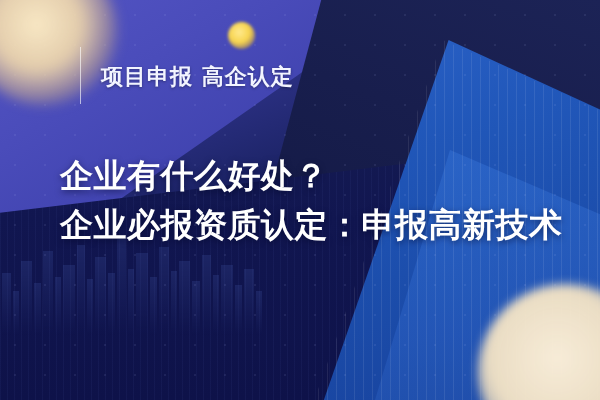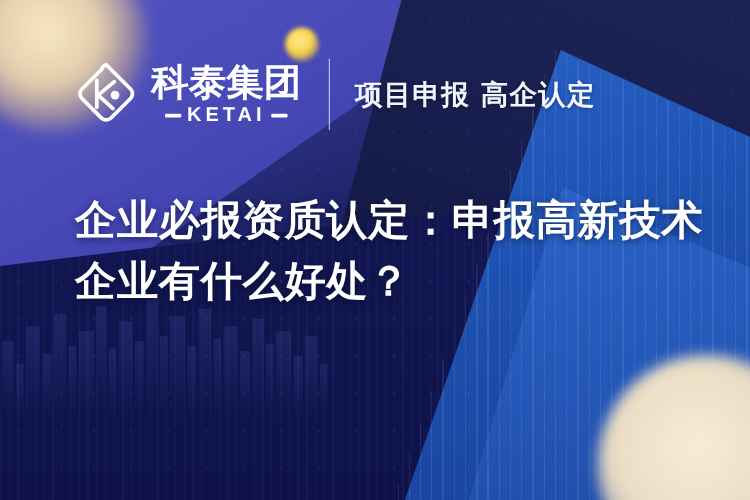--- a/index.html
+++ b/index.html
@@ -201,48 +201,26 @@
   <div class="bg-blueband2"></div>
   <div class="stripes"></div>
   <div class="dots"></div>
 
   <div class="glow glow-tl"></div>
   <div class="glow glow-dot"></div>
   <div class="glow glow-br"></div>
 
   <div class="header">
 
-    <div class="logo-wrap">
-
-      <svg class="logo-mark" viewBox="0 0 100 100">
-        <g fill="none" stroke="#ffffff" stroke-width="5.5" stroke-linecap="round" stroke-linejoin="round">
-          <path d="M50 7 L86 43 A10 10 0 0 1 86 57 L57 86 A10 10 0 0 1 43 86 L14 57 A10 10 0 0 1 14 43 L43 14 A10 10 0 0 1 50 7 Z"></path>
-          <path d="M36 30 L36 70"></path>
-          <path d="M62 32 L38 52 L60 72"></path>
-        </g>
-        <circle cx="63" cy="52" r="6.5" fill="#ffffff"></circle>
-      </svg>
-
-      <div class="logo-type">
-
-        <div class="logo-cn" style="color:#fff;font-size:30px;font-weight:bold;letter-spacing:0px;line-height:33px;
-                    font-family:'DejaVu Sans','Liberation Sans',sans-serif;">科泰集团</div>
-        <div class="logo-en">
-          <span class="bar"></span>
-          <span class="word">KETAI</span>
-          <span class="bar"></span>
-        </div>
-      </div>
-    </div>
 
     <div class="divider"></div>
 
     <div class="tagline">
       <div class="tagline-sub">项目申报 高企认定</div>
     </div>
   </div>
 
   <div class="title">
+    <div class="title-line">企业有什么好处？</div>
     <div class="title-line">企业必报资质认定：申报高新技术</div>
-    <div class="title-line">企业有什么好处？</div>
   </div>
 
 </div>
 
 </body></html>

